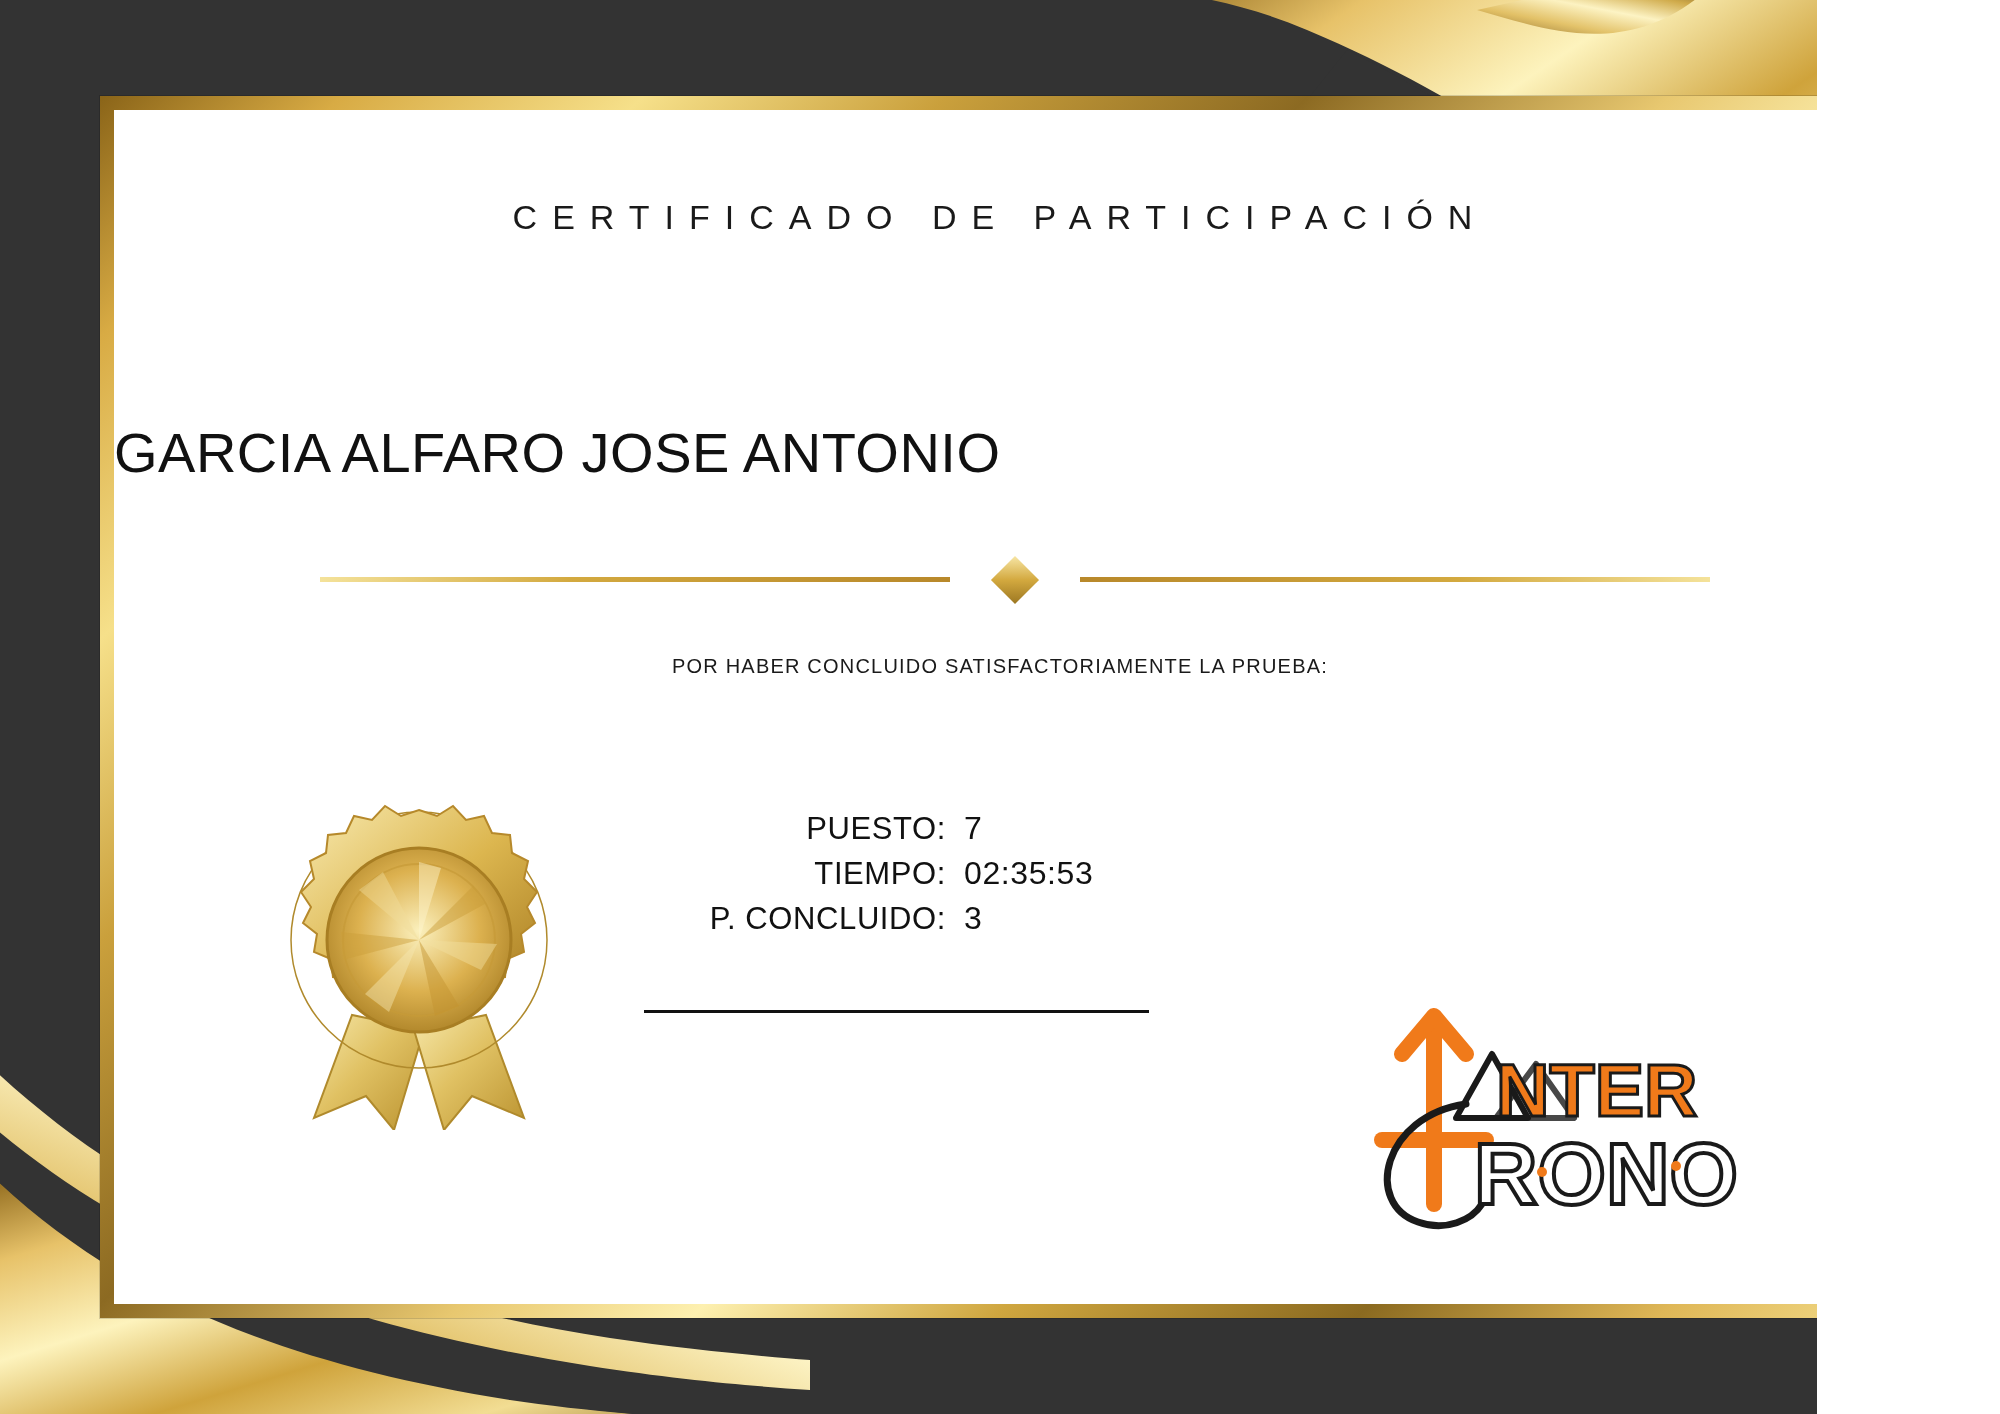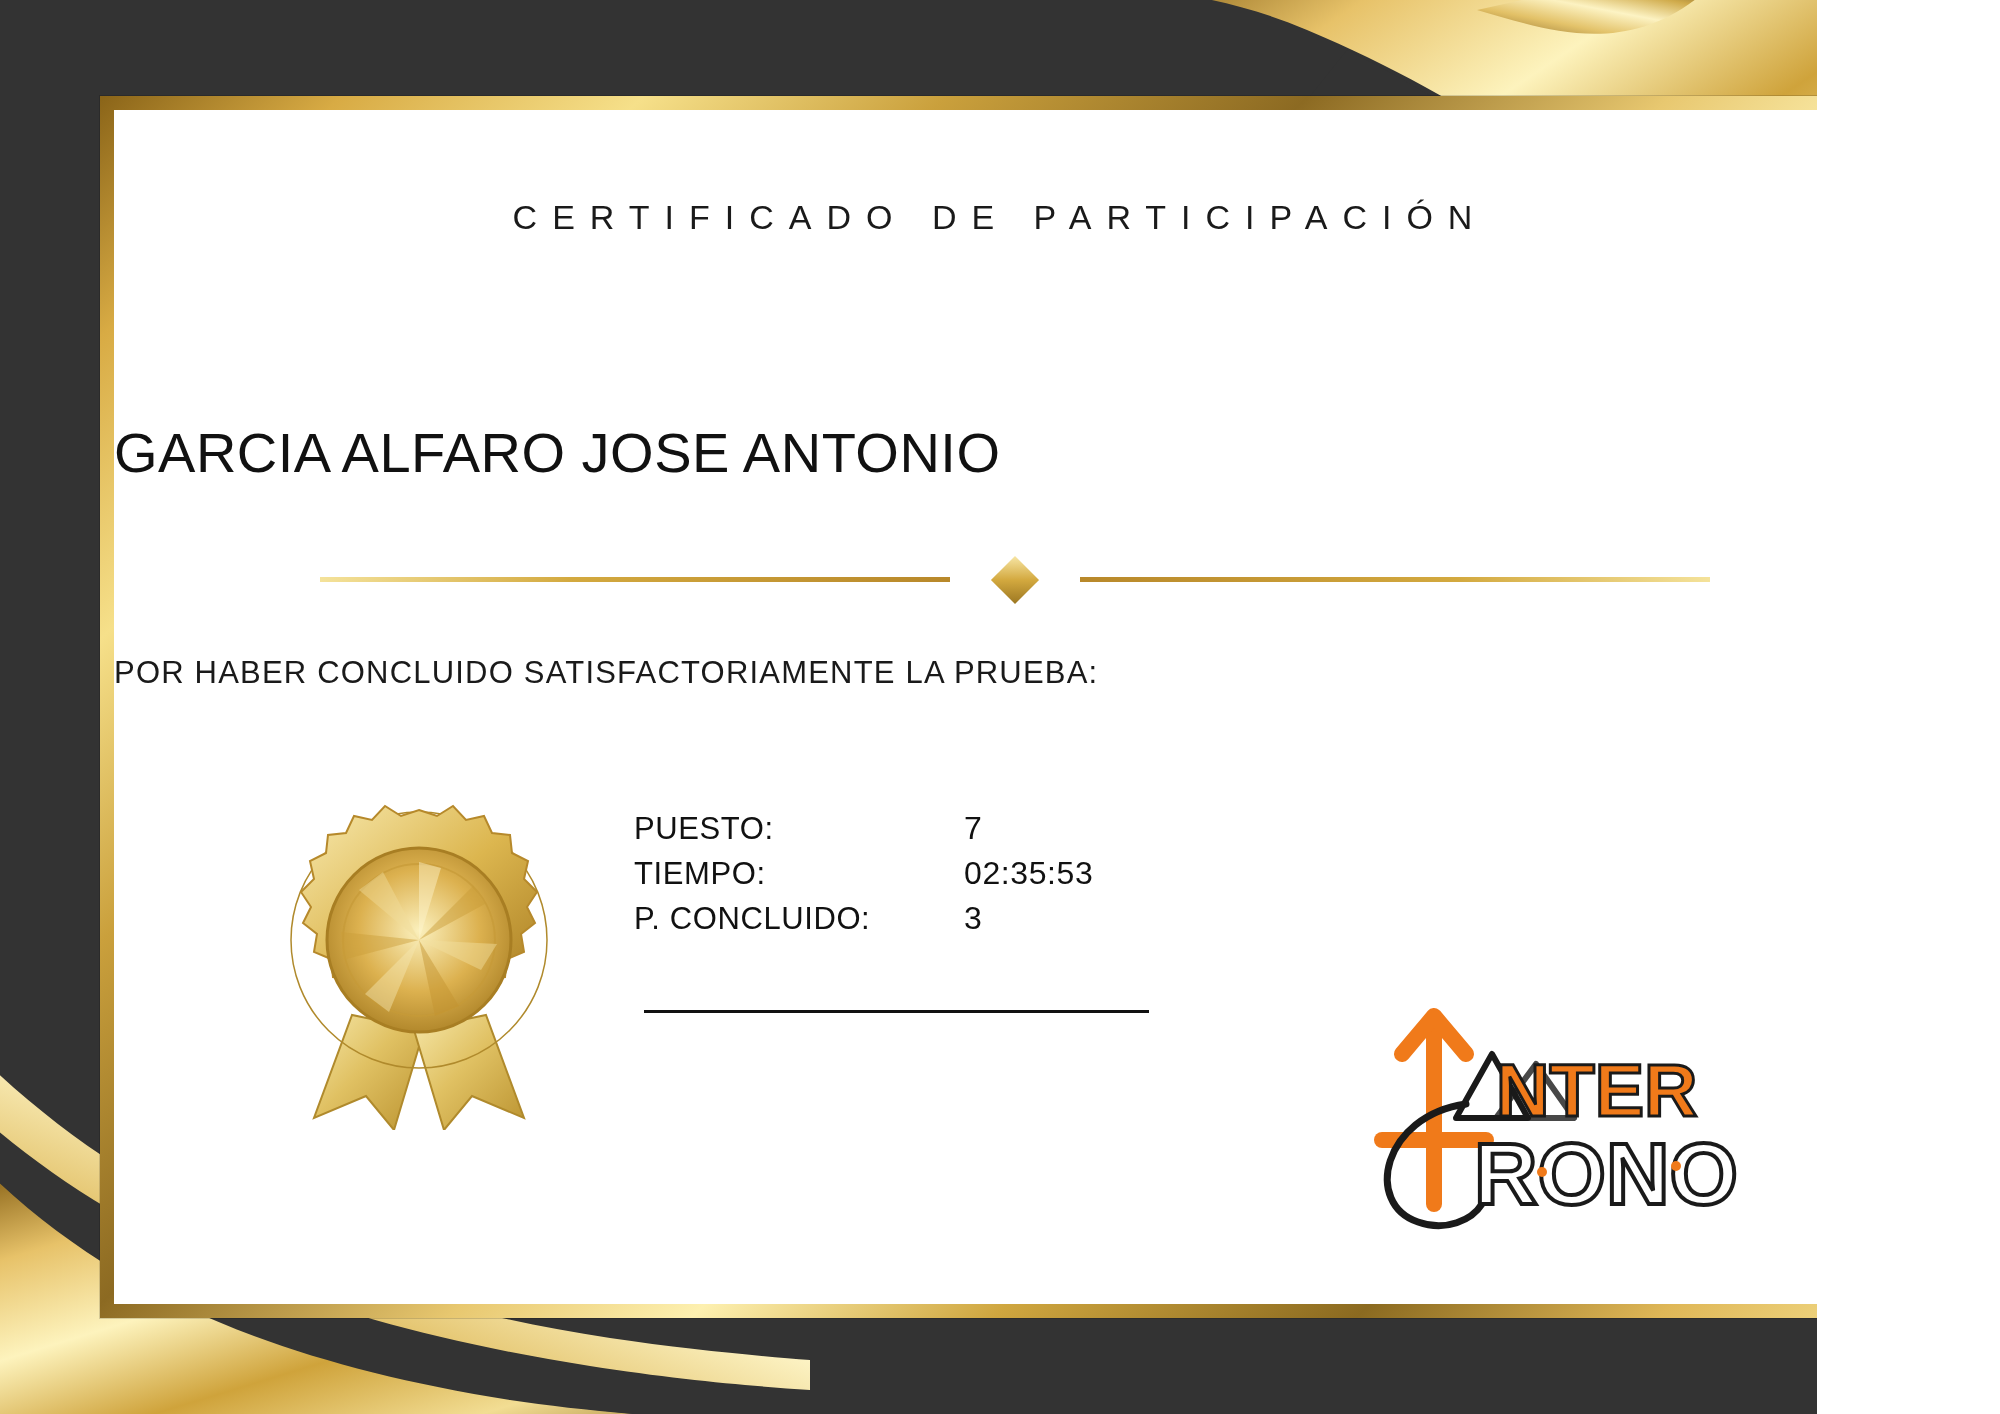--- a/index.html
+++ b/index.html
@@ -114,21 +114,22 @@
     margin-left: -17px;
     transform: rotate(45deg);
     background: linear-gradient(135deg, #f7e6a6 0%, #d3a93f 50%, #9c7722 100%);
   }
 
   .subtitle {
     position: absolute;
     top: 545px;
     left: 0;
     right: 0;
-    font-size: 31px;
+    text-align: center;
+    font-size: 20px;
     letter-spacing: 1.2px;
     color: #1a1a1a;
     white-space: nowrap;
   }
 
   
   .results {
     position: absolute;
     left: 520px;
     top: 700px;
@@ -137,20 +138,21 @@
   .result-row {
     display: flex;
     align-items: baseline;
     margin-bottom: 8px;
     font-size: 31px;
     color: #111111;
     letter-spacing: 0.6px;
   }
   .result-label {
     width: 330px;
+    text-align: right;
     padding-right: 18px;
     box-sizing: border-box;
   }
   .result-value {
     text-align: left;
     font-size: 32px;
   }
   .results-rule {
     position: absolute;
     left: 530px;

